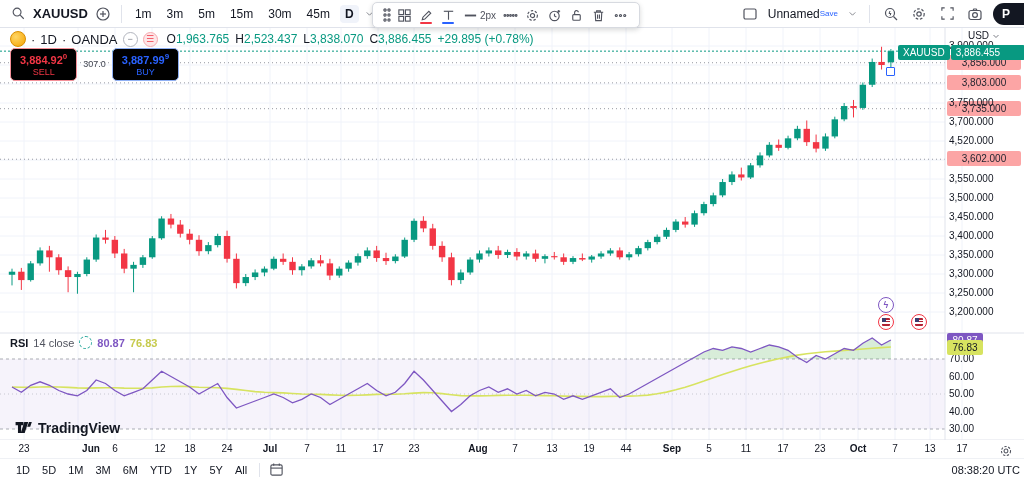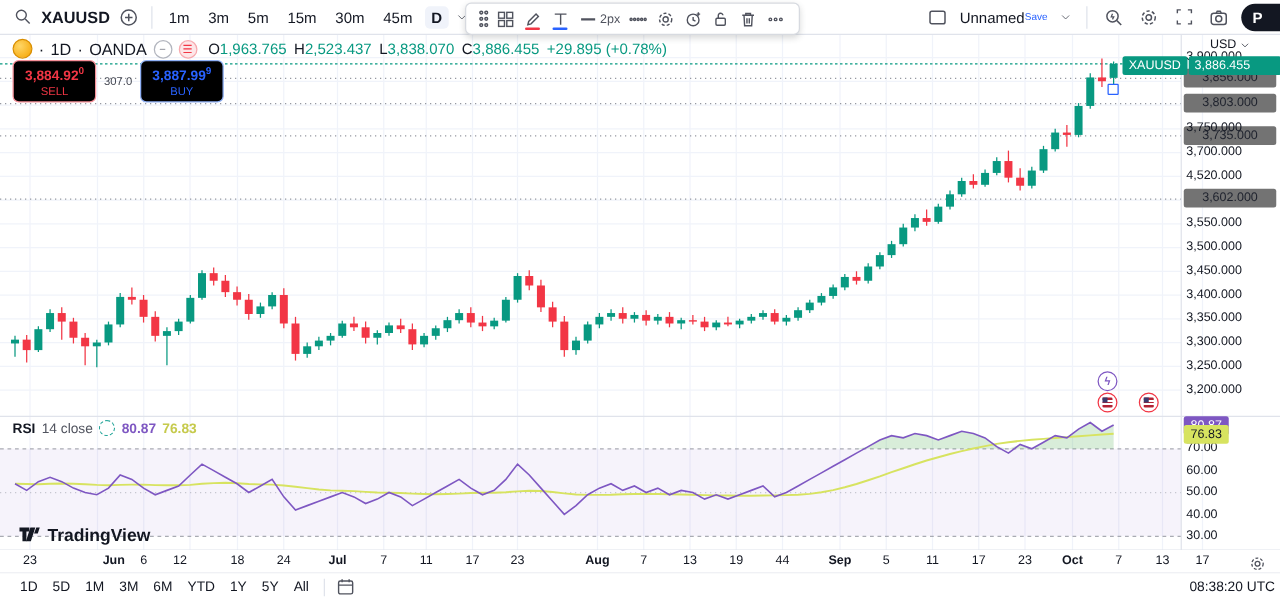--- a/index.html
+++ b/index.html
@@ -63,21 +63,21 @@
   .rsi-legend{position:absolute;top:336px;left:10px;display:flex;align-items:center;gap:5px;z-index:4;font-size:11px;}
   .rsi-legend .t{font-weight:700;}
   .rsi-legend .p{color:#50535e;}
   .spinner{width:11px;height:11px;border-radius:50%;border:1.6px dashed #26a69a;}
   .rsi-v1{color:#7e57c2;font-weight:600;}
   .rsi-v2{color:#c6ca4c;font-weight:600;}
 
   
   .ptick{position:absolute;left:949px;font-size:10px;color:#131722;}
   .badge{position:absolute;left:947px;width:74px;font-size:10px;text-align:center;border-radius:2px;
-         padding:2px 0;color:#1e222d;background:#737373;}
+         padding:2px 0;color:#1e222d;background:#fca5a5;}
   .badge.purple{background:#7e57c2;color:#fff;width:36px;}
   .badge.yellow{background:#d7e360;color:#131722;width:36px;}
   .cur-badge{position:absolute;display:flex;z-index:4;}
   .cur-badge div{background:#089981;color:#fff;font-size:10px;padding:2px 5px;border-radius:2px;}
   .usd-label{position:absolute;top:30px;left:949px;width:70px;display:flex;align-items:center;
              justify-content:center;gap:3px;font-size:10px;color:#131722;z-index:4;cursor:pointer;}
 
   
   .time-axis{position:absolute;top:440px;left:0;width:1024px;height:18px;background:#fff;z-index:4;}
   .tlabel{position:absolute;top:3px;width:34px;margin-left:-17px;text-align:center;font-size:10px;color:#131722;}
@@ -646,21 +646,21 @@
   <div class="time-axis">
     <span class="ic ta-gear">
       <svg width="14" height="14" viewBox="0 0 16 16" style="stroke:#50535e;fill:none;stroke-width:1.2">
           <circle cx="8" cy="8" r="5.2" stroke-dasharray="2.6 1.8"></circle>
           <circle cx="8" cy="8" r="2.2"></circle>
         </svg>
     </span>
   <span class="tlabel" style="left: 24px;">23</span>
       <span class="tlabel m" style="left: 91px;">Jun</span>
       <span class="tlabel" style="left: 115px;">6</span>
-      <span class="tlabel" style="left: 144px;">12</span>
+      <span class="tlabel" style="left: 160px;">12</span>
       <span class="tlabel" style="left: 190px;">18</span>
       <span class="tlabel" style="left: 227px;">24</span>
       <span class="tlabel m" style="left: 270px;">Jul</span>
       <span class="tlabel" style="left: 307px;">7</span>
       <span class="tlabel" style="left: 341px;">11</span>
       <span class="tlabel" style="left: 378px;">17</span>
       <span class="tlabel" style="left: 414px;">23</span>
       <span class="tlabel m" style="left: 478px;">Aug</span>
       <span class="tlabel" style="left: 515px;">7</span>
       <span class="tlabel" style="left: 552px;">13</span>

